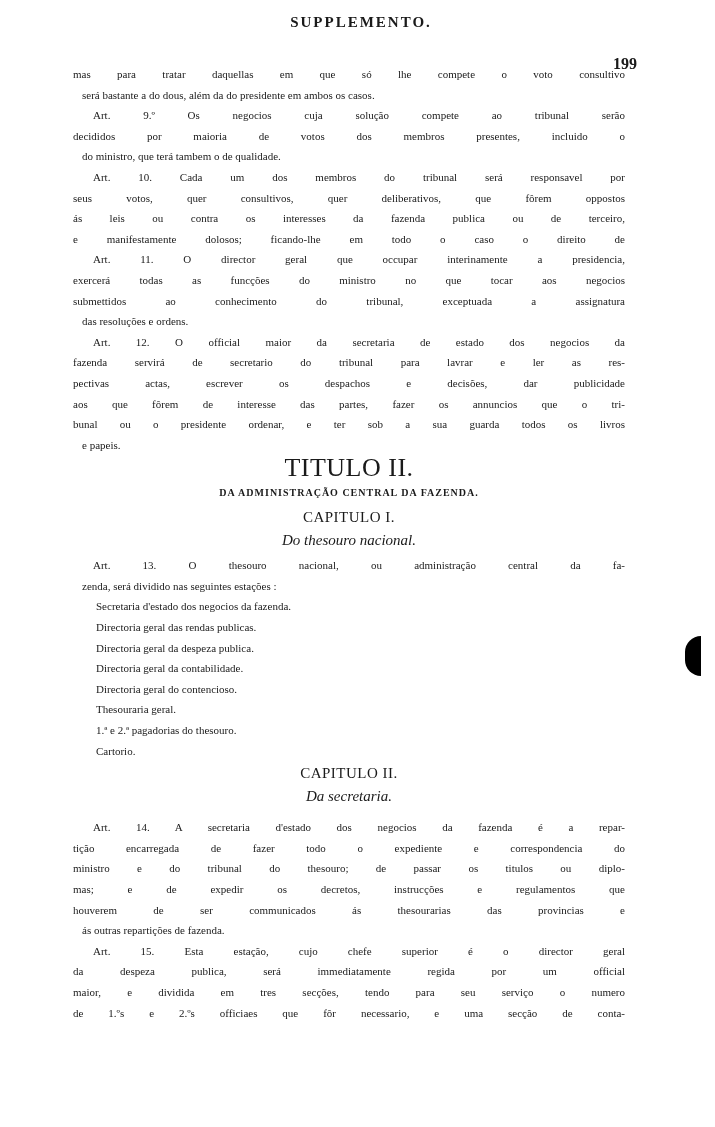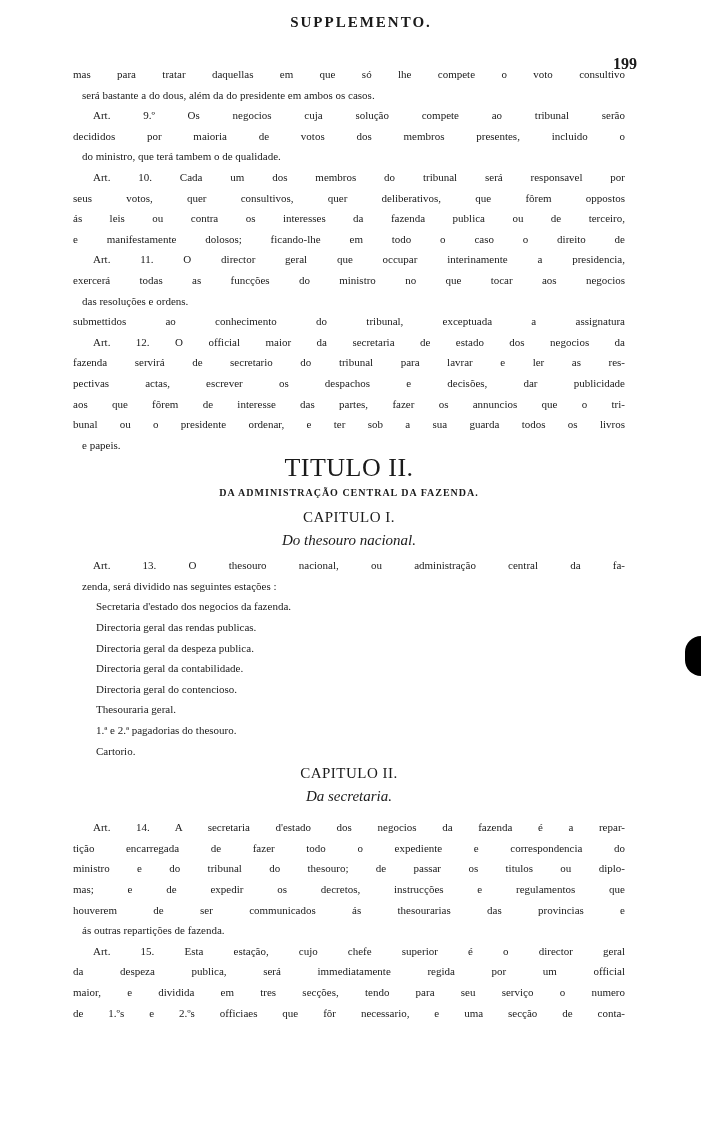--- a/index.html
+++ b/index.html
@@ -50,22 +50,22 @@
     <div>
       <div class="line indent">Art. 10. Cada um dos membros do tribunal será responsavel por</div>
       <div class="line">seus votos, quer consultivos, quer deliberativos, que fôrem oppostos</div>
       <div class="line">ás leis ou contra os interesses da fazenda publica ou de terceiro,</div>
       <div class="line">e manifestamente dolosos; ficando-lhe em todo o caso o direito de</div>
     </div>
 
     <div>
       <div class="line indent">Art. 11. O director geral que occupar interinamente a presidencia,</div>
       <div class="line">exercerá todas as funcções do ministro no que tocar aos negocios</div>
+      <div class="line">submettidos ao conhecimento do tribunal, exceptuada a assignatura</div>
       <div class="line last">das resoluções e ordens.</div>
-      <div class="line">submettidos ao conhecimento do tribunal, exceptuada a assignatura</div>
     </div>
 
     <div>
       <div class="line indent">Art. 12. O official maior da secretaria de estado dos negocios da</div>
       <div class="line">fazenda servirá de secretario do tribunal para lavrar e ler as res-</div>
       <div class="line">pectivas actas, escrever os despachos e decisões, dar publicidade</div>
       <div class="line">aos que fôrem de interesse das partes, fazer os annuncios que o tri-</div>
       <div class="line">bunal ou o presidente ordenar, e ter sob a sua guarda todos os livros</div>
       <div class="line last">e papeis.</div>
     </div>

